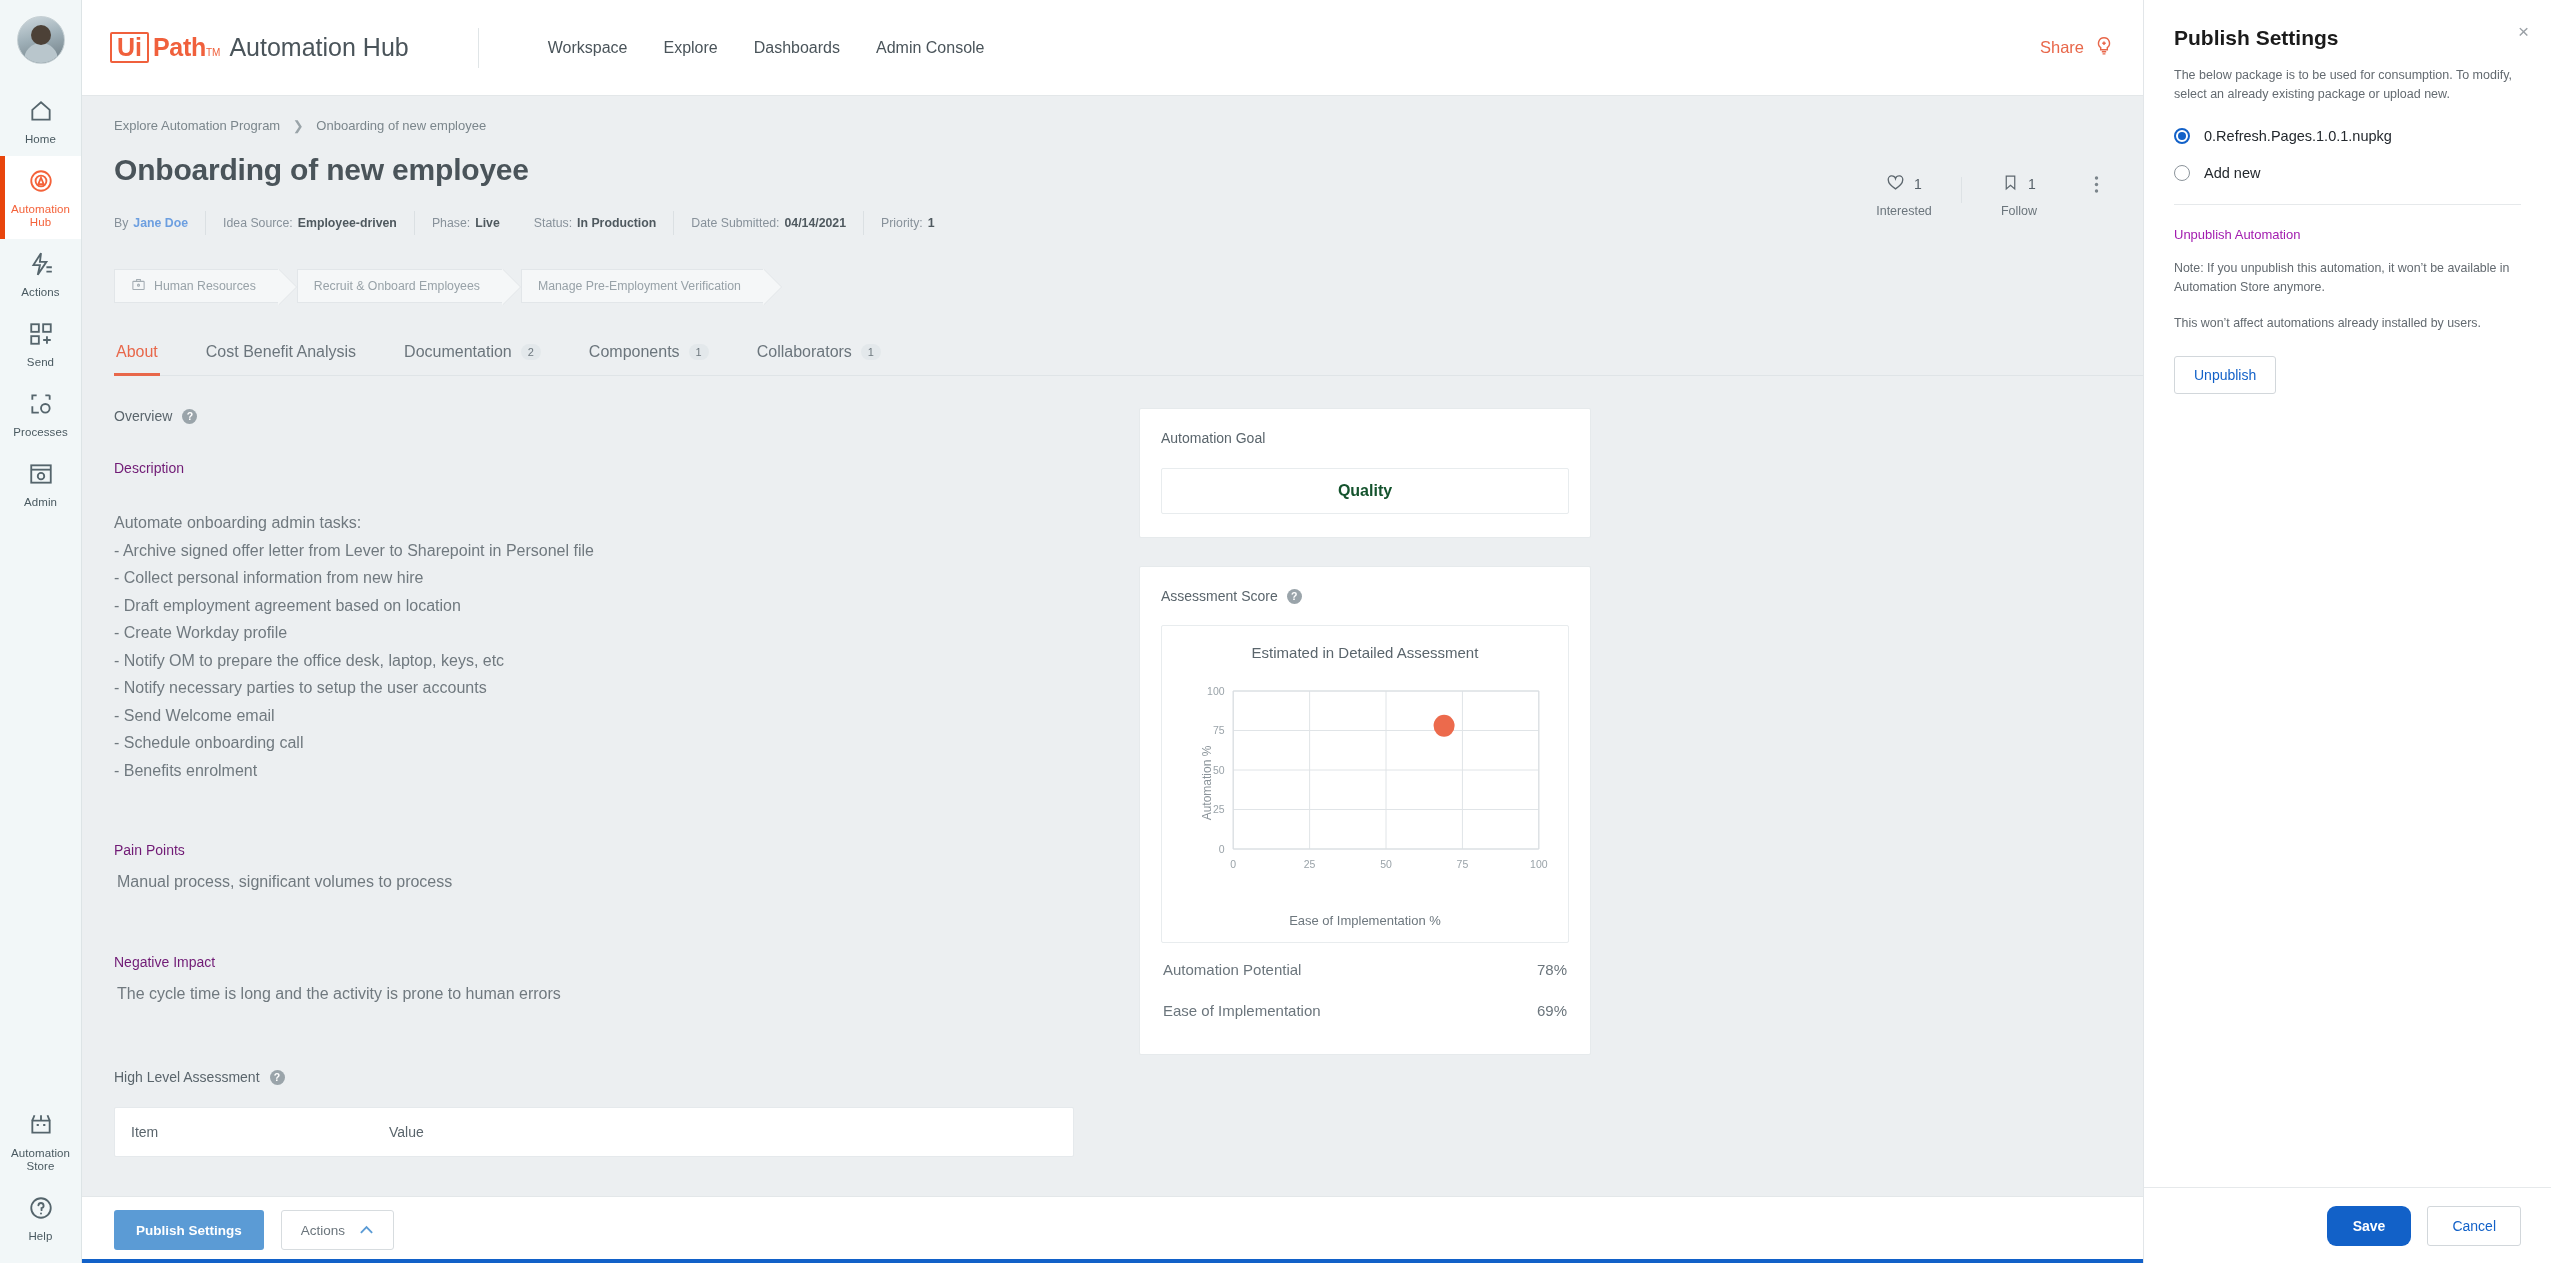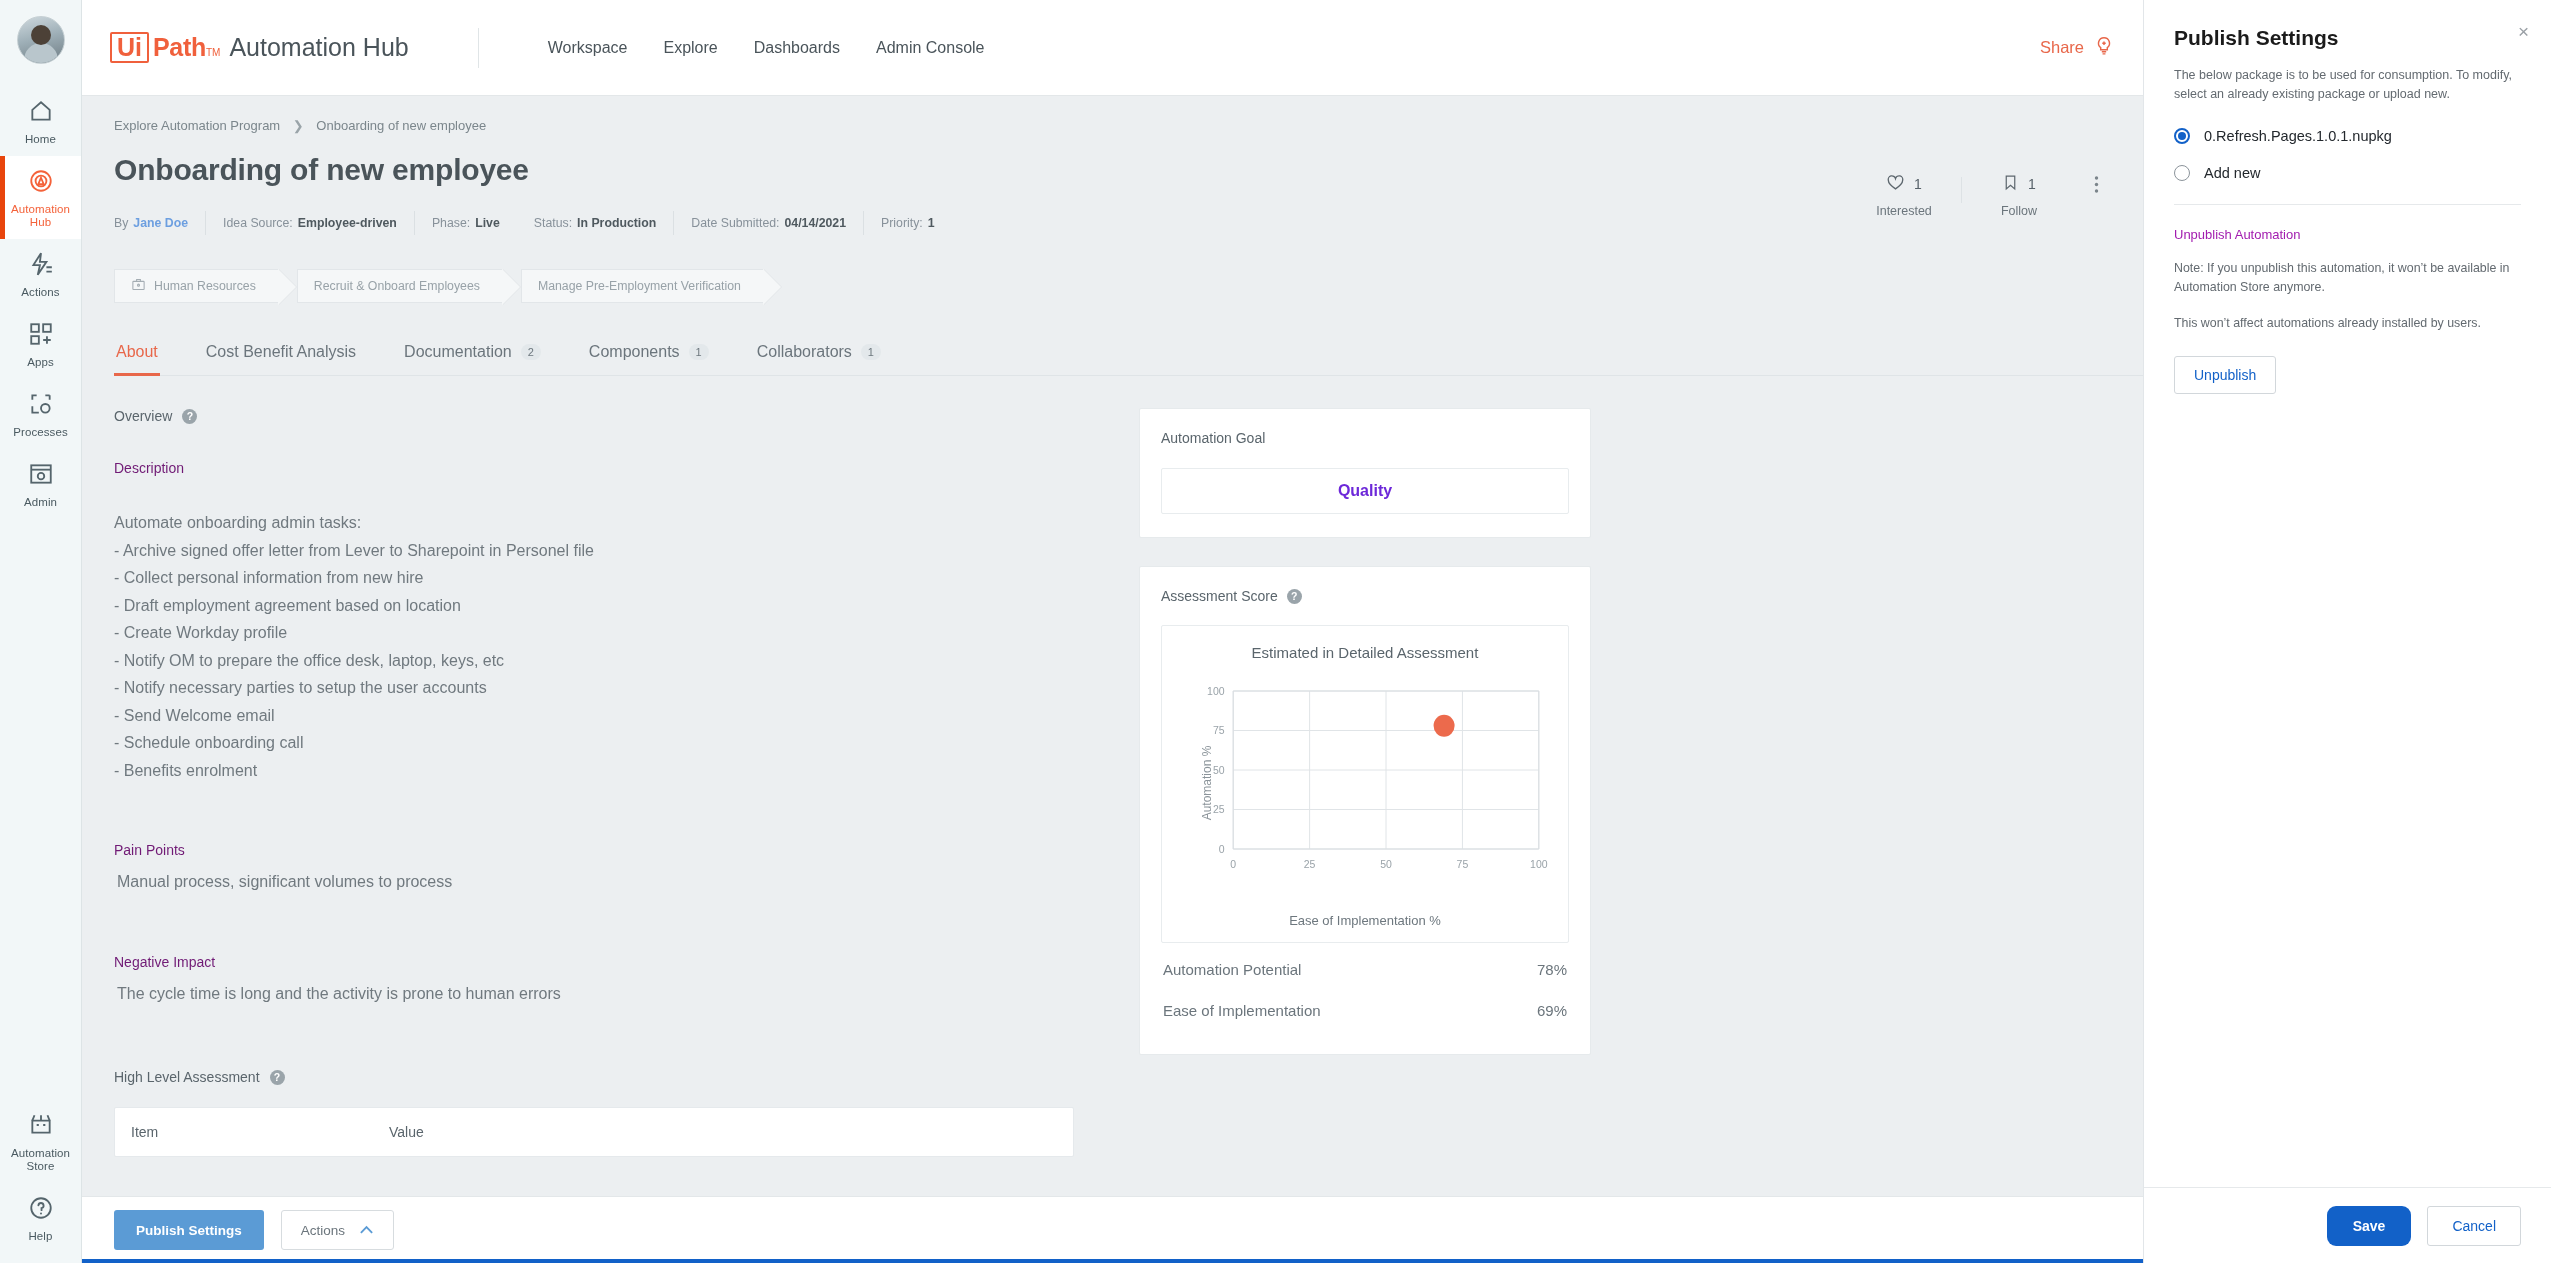--- a/index.html
+++ b/index.html
@@ -154,21 +154,21 @@
   .body-line { white-space:pre; }
   .indent { padding-left:3px; }
 
   .card {
     background:#fff; border:1px solid #e6eaec; border-radius:2px; padding:21px 21px 23px;
   }
   .card-title { font-size:14px; color:#5a656c; display:flex; align-items:center; gap:9px; }
   .goal-box {
     margin-top:22px; border:1px solid #e8ecee; border-radius:2px;
     height:46px; display:flex; align-items:center; justify-content:center;
-    font-size:16px; color:#6d28d9; font-weight:600;
+    font-size:16px; color:#14532d; font-weight:600;
   }
   .card + .card { margin-top:28px; }
 
   .chart-box { margin-top:21px; border:1px solid #e8ecee; border-radius:2px; padding:18px 12px 14px; }
   .chart-title { text-align:center; font-size:15px; color:#5a656c; }
   .chart-area { position:relative; height:200px; margin-top:22px; }
   .ylabel {
     position:absolute; left:-4px; top:50%;
     transform:translateY(-50%) rotate(-90deg); transform-origin:center;
     font-size:12px; color:#8b949a; white-space:nowrap;
@@ -296,21 +296,21 @@
 
     <div class="rail-item">
       <span>
         <svg width="26" height="26" viewBox="0 0 24 24">
           <rect x="3" y="3" width="7" height="7"></rect>
             <rect x="14" y="3" width="7" height="7"></rect>
           <rect x="3" y="14" width="7" height="7"></rect>
             <path d="M17.5 14 V21 M14 17.5 H21"></path>
         </svg>
       </span>
-      <span class="rail-label">Apps</span>
+      <span class="rail-label">Send</span>
     </div>
 
     <div class="rail-item">
       <span>
         <svg width="26" height="26" viewBox="0 0 24 24">
           <path d="M4 8 V4 H8 M20 4 H16 M20 4 V8"></path>
             <path d="M4 14 V20 H10"></path>
           <circle cx="16" cy="16" r="4"></circle>
         </svg>
       </span>

